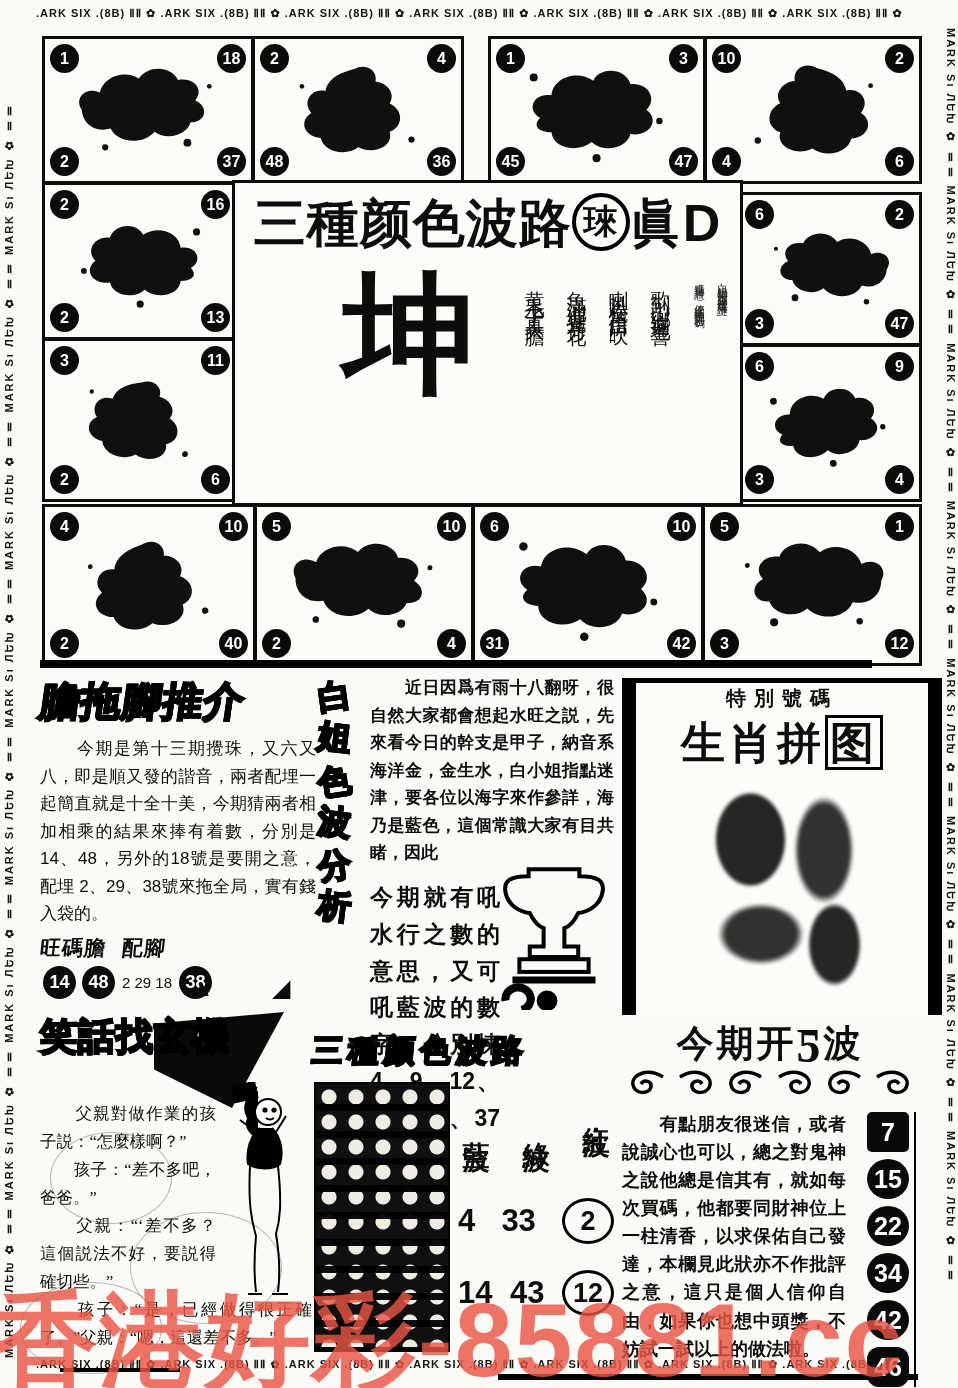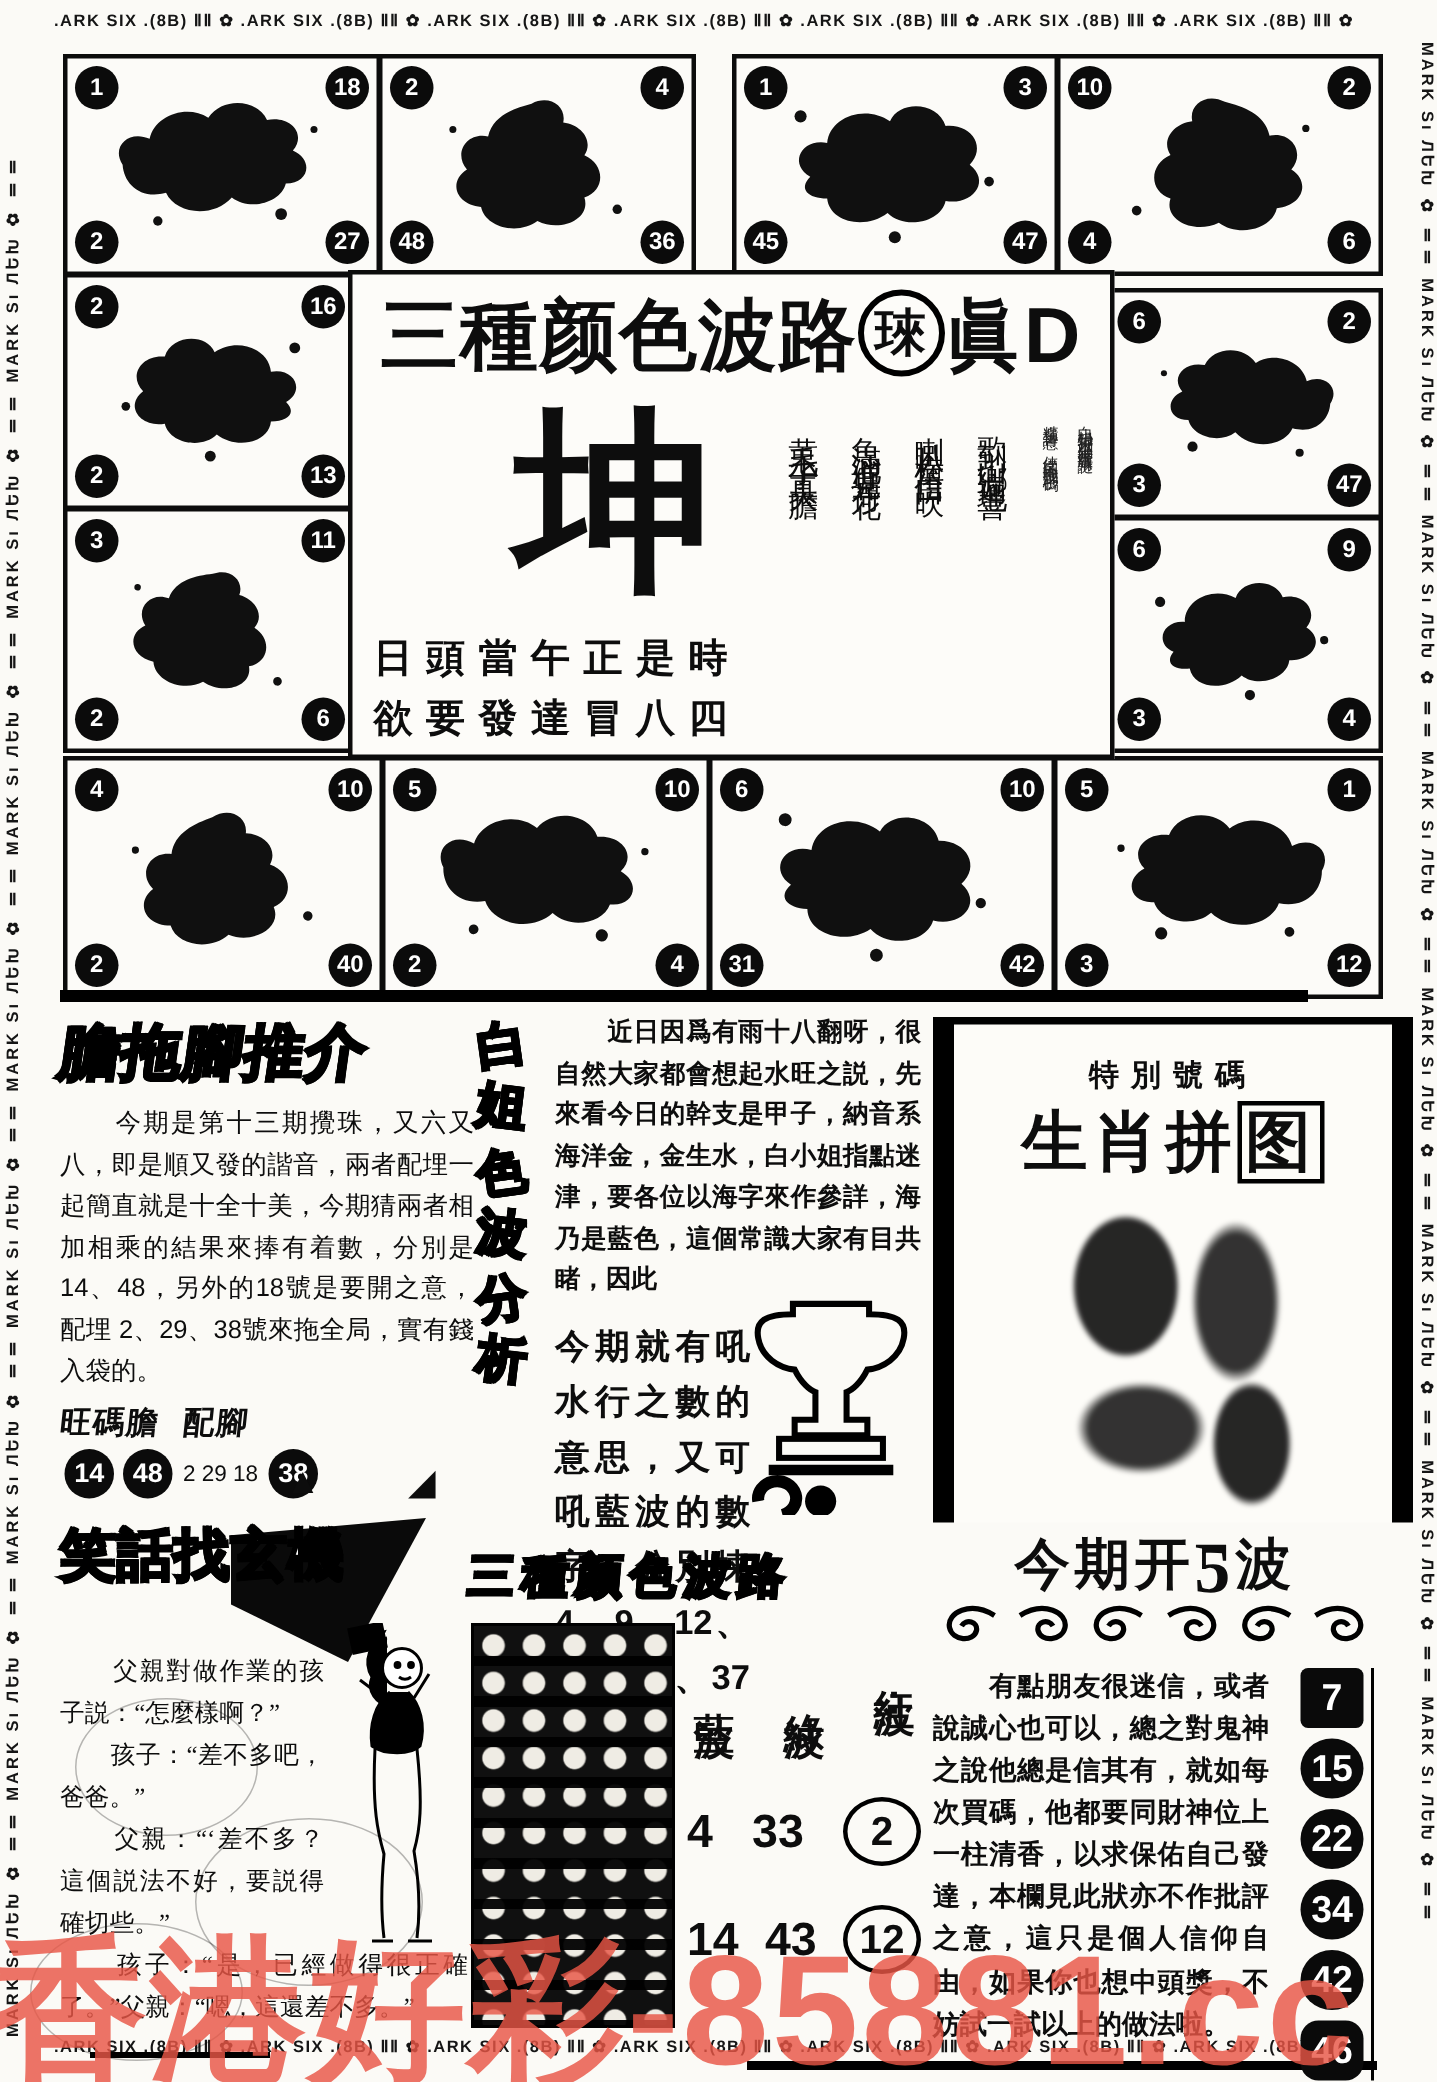--- a/index.html
+++ b/index.html
@@ -52,21 +52,21 @@
   .sebo-vtitle{position:absolute;left:0;top:4px;width:44px;display:flex;flex-direction:column;gap:6px;}
   .sebo-vtitle span{font-size:33px;font-weight:900;line-height:1.1;}
   .sebo-vtitle span:nth-child(odd){transform:rotate(-8deg);}
   .sebo-vtitle span:nth-child(even){transform:rotate(7deg);}
   .sebo-body{position:absolute;left:52px;top:0;width:244px;font-size:17px;font-weight:600;line-height:1.62;text-align:justify;}
   .sebo-body2{position:absolute;left:52px;top:205px;width:130px;font-size:23px;font-weight:600;line-height:1.6;text-align:justify;}
   .trophy{position:absolute;right:2px;bottom:6px;width:116px;height:150px;}
   
   .sec-special{position:absolute;left:622px;top:678px;width:292px;height:332px;
                border-left:14px solid #000;border-right:14px solid #000;border-top:5px solid #000;background:#fdfcf8;}
-  .sp-header{margin-top:20px;text-align:center;font-size:20px;font-weight:700;letter-spacing:8px;font-family:Liberation Mono, monospace;}
+  .sp-header{margin-top:2px;text-align:center;font-size:20px;font-weight:700;letter-spacing:8px;font-family:Liberation Mono, monospace;}
   .sp-title{margin-top:2px;text-align:center;font-size:44px;font-weight:900;letter-spacing:4px;}
   .sp-title .boxed{border:3px solid #000;padding:0 2px;}
   .smudge{margin:14px auto 0;width:210px;height:210px;
     background:
       radial-gradient(ellipse 60px 80px at 35% 25%,rgba(10,10,10,.85) 0 55%,transparent 60%),
       radial-gradient(ellipse 50px 90px at 70% 30%,rgba(20,20,20,.8) 0 50%,transparent 60%),
       radial-gradient(ellipse 70px 50px at 40% 70%,rgba(15,15,15,.8) 0 50%,transparent 62%),
       radial-gradient(ellipse 45px 70px at 75% 75%,rgba(10,10,10,.85) 0 52%,transparent 60%);
     filter:blur(1.5px) contrast(1.6);}
   
@@ -142,21 +142,21 @@
 
   <div class="grid">
 
     <div class="cell" style="left:2px;top:2px;width:206px;height:142px">
       <svg class="art" viewBox="0 0 200 140">
           <use href="#blob1"></use>
         </svg>
       <span class="badge b-tl">1</span>
       <span class="badge b-tr">18</span>
       <span class="badge b-bl">2</span>
-      <span class="badge b-br">27</span>
+      <span class="badge b-br">37</span>
     </div>
     <div class="cell" style="left:212px;top:2px;width:206px;height:142px">
       <svg class="art" viewBox="0 0 200 140">
           <use href="#blob2"></use>
         </svg>
       <span class="badge b-tl">2</span>
       <span class="badge b-tr">4</span>
       <span class="badge b-bl">48</span>
       <span class="badge b-br">36</span>
     </div>
@@ -256,22 +256,20 @@
 
     <div class="masthead">
       <div class="headline"><span>三種颜色波路</span><span class="circ">琜</span><span>眞D</span></div>
       <div class="bigchar">坤</div>
       <div class="poem">歌到山鄉遍地喜
 喇叭横笛信口吹
 魚滿池塘見荷花
 黄毛小子真大膽</div>
       <div class="annot">白小姐特別本版神童版猜謎
 精選詩意，使從圖中找到密碼</div>
-      <div class="couplet">日頭當午正是時
-欲要發達冒八四</div>
     </div>
 
     <div class="grid-bottom"></div>
   </div>
 
   <div class="sec-dan">
     <div class="dan-title outline">膽拖腳推介</div>
     <div class="dan-body">　　今期是第十三期攪珠，又六又八，即是順又發的諧音，兩者配埋一起簡直就是十全十美，今期猜兩者相加相乘的結果來捧有着數，分別是14、48，另外的18號是要開之意，配埋 2、29、38號來拖全局，實有錢入袋的。</div>
     <div class="dan-row">
       <span class="dan-label">旺碼膽</span>

